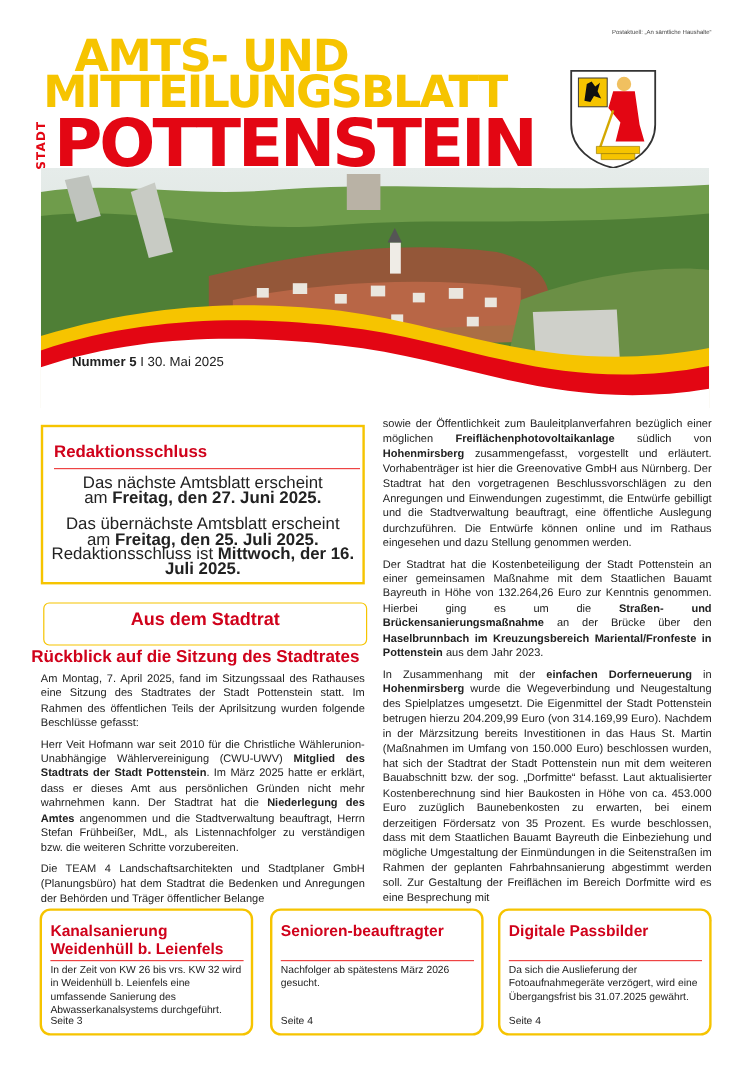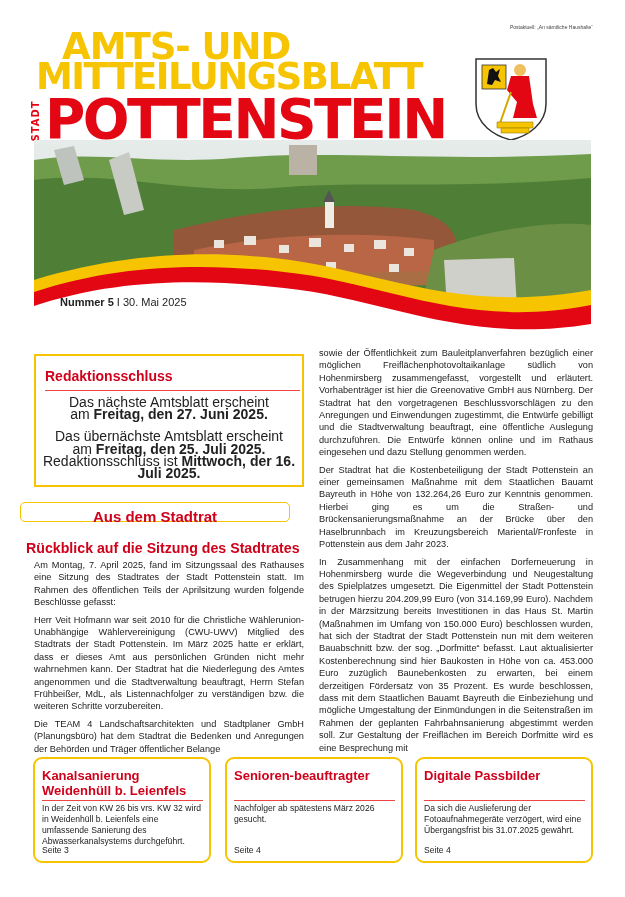--- a/index.html
+++ b/index.html
@@ -24,28 +24,28 @@
   .issue b { font-weight: bold; }
 
   .box { position: absolute; border: 2px solid #f6c400; border-radius: 0; background: #fff; }
   .redak { left: 34px; top: 354px; width: 270px; height: 133px; }
   .redak h2 { position: absolute; left: 9px; top: 12px; color: #d0021b; font-size: 14px; font-weight: bold; }
   .redak .rule { position: absolute; left: 9px; right: 2px; top: 34px; height: 1px; background: #e44; }
   .redak .lines { position: absolute; left: 0; right: 0; top: 40px; text-align: center; font-size: 14px; line-height: 12.2px; color: #222; }
   .redak .lines p { margin: 0; }
   .redak .lines .gap { height: 5px; }
 
-  .stadtrat-box { left: 20px; top: 502px; width: 270px; height: 20px; border-width: 1.5px; border-radius: 5px; }
+  .stadtrat-box { left: 36px; top: 502px; width: 270px; height: 36px; border-width: 1.5px; border-radius: 5px; }
   .stadtrat-box span { display: block; text-align: center; color: #d0021b; font-size: 15px; font-weight: bold; line-height: 27px; }
 
   .article-title { position: absolute; left: 26px; top: 540px; color: #d0021b; font-size: 14.2px; font-weight: bold; }
 
   .col { position: absolute; font-size: 9.2px; line-height: 12.4px; color: #222; text-align: justify; }
   .col p { margin-bottom: 5px; }
-  .col b { font-weight: normal; }
+  .col b { font-weight: bold; }
   .col-left { left: 34px; top: 559px; width: 270px; }
   .col-right { left: 319px; top: 347px; width: 274px; }
   .continue { text-align: right; font-style: italic; margin-top: 8px; }
 
   .teaser { position: absolute; top: 757px; width: 178px; height: 106px; border: 2px solid #f6c400; border-radius: 9px; background: #fff; }
   .teaser .th { position: absolute; left: 7px; top: 9px; right: 6px; color: #d0021b; font-size: 13px; font-weight: bold; line-height: 15px; }
   .teaser .tr { position: absolute; left: 7px; right: 6px; top: 41px; height: 1px; background: #e44; }
   .teaser .tb { position: absolute; left: 7px; right: 6px; top: 44px; font-size: 8.6px; line-height: 11px; color: #222; }
   .teaser .tp { position: absolute; left: 7px; bottom: 6px; font-size: 8.6px; color: #222; }
   .tz1 { left: 33px; }

